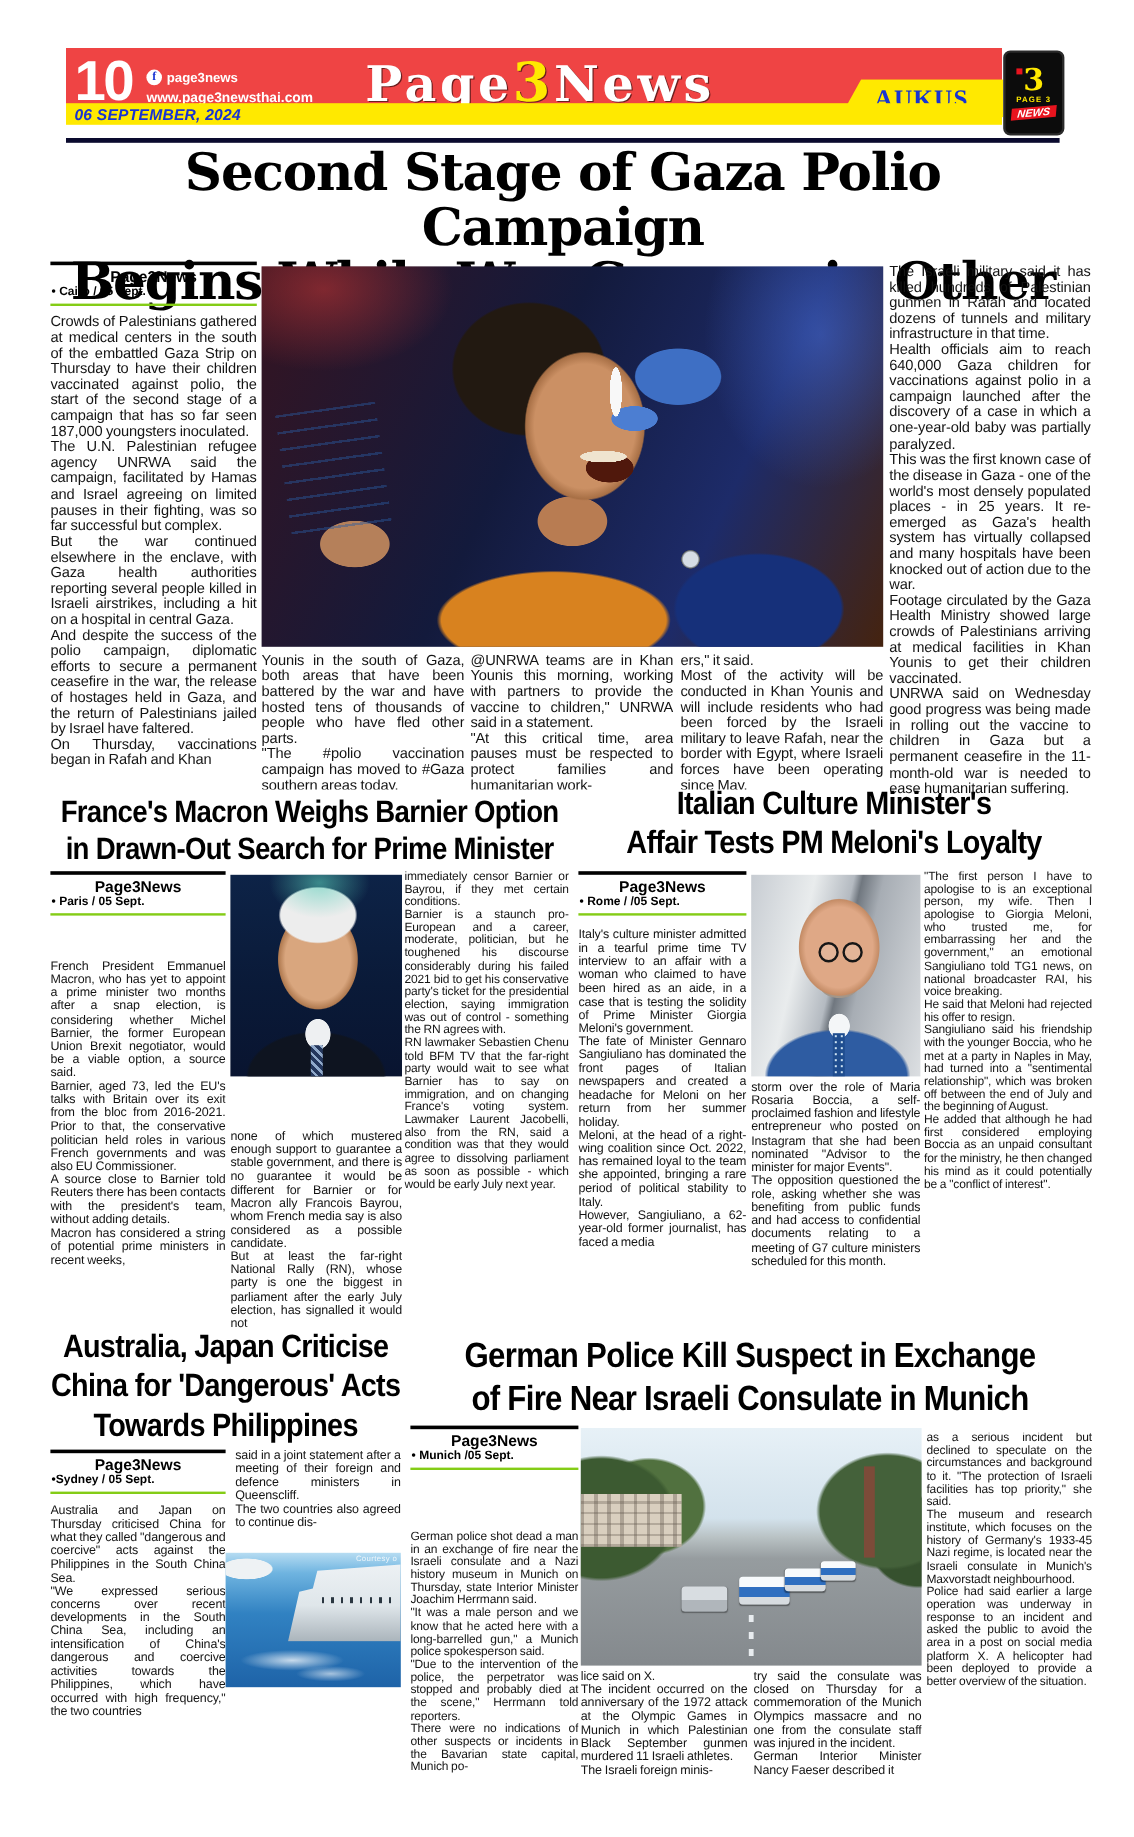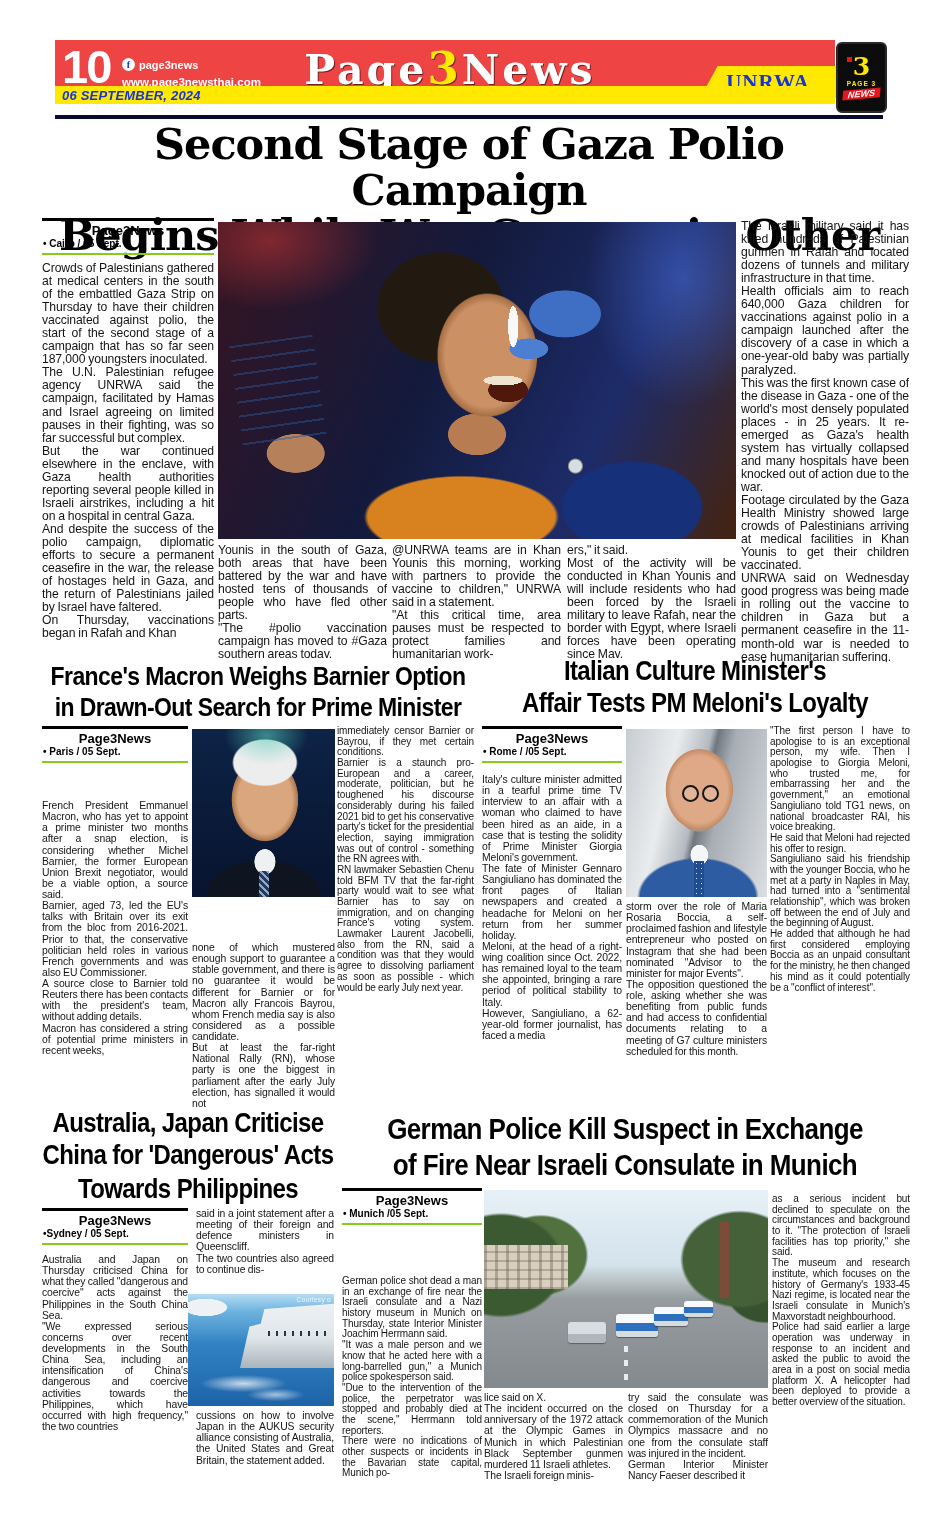--- a/index.html
+++ b/index.html
@@ -117,21 +117,21 @@
     <div class="abs fbrow" style="left:67px;top:18px;">
       <span class="fbic">f</span>
       <span>page3news</span>
     </div>
     <div class="abs site" style="left:67px;top:36px;">www.page3newsthai.com</div>
     <div class="abs masthead" style="left:180px;top:6px;width:430px;">
       <span>Page</span><span class="num3">3</span><span>News</span>
     </div>
   </div>
   <div class="abs world-band" style="left:700px;top:66px;width:136px;height:32px;">
-    <span class="world-txt">UNRWA</span>
+    <span class="world-txt">AUKUS</span>
   </div>
   <div class="abs logo-box" style="left:836px;top:42px;width:47px;height:67px;">
     <span class="logo-3"><i class="logo-dot"></i><span>3</span></span>
     <span class="logo-page">PAGE 3</span>
     <span class="logo-news">NEWS</span>
   </div>
   <div class="abs date-strip" style="left:55px;top:86px;width:780px;height:18px;font-style:italic;">
     <span class="date-txt">06 SEPTEMBER, 2024</span>
   </div>
   <div class="abs hdr-rule" style="left:55px;top:115px;width:828px;height:4px;"></div>
@@ -216,21 +216,20 @@
   <div class="abs bt bt-sm" style="left:196px;top:1208px;width:138px;height:84px;">said in a joint statement after a meeting of their foreign and defence ministers in Queenscliff.
 The two countries also agreed to continue dis-</div>
   <div class="abs bt bt-sm" style="left:42px;top:1254px;width:146px;height:276px;">Australia and Japan on Thursday criticised China for what they called "dangerous and coercive" acts against the Philippines in the South China Sea.
 "We expressed serious concerns over recent developments in the South China Sea, including an intensification of China's dangerous and coercive activities towards the Philippines, which have occurred with high frequency," the two countries</div>
   <div class="abs photo ph-ship" style="left:188px;top:1294px;width:146px;height:112px;">
     <div class="abs hull" style="right:0;top:7px;width:94px;height:67px;">
       <div class="abs hull-win" style="left:28px;top:30px;width:60px;height:5px;"></div>
     </div>
     <div class="abs credit" style="right:3px;top:2px;">Courtesy o</div>
   </div>
-  <div class="abs bt bt-sm" style="left:196px;top:1410px;width:138px;height:120px;">cussions on how to involve Japan in the AUKUS security alliance consisting of Australia, the United States and Great Britain, the statement added.</div>
 
   <div class="abs headline" style="left:340px;top:1112px;width:570px;font-size:26px;">German Police Kill Suspect in Exchange
 of Fire Near Israeli Consulate in Munich</div>
   <div class="abs byl" style="left:342px;top:1188px;width:140px;">
     <div class="b1">Page3News</div>
     <div class="b2">• Munich /05 Sept.</div>
   </div>
   <div class="abs bt bt-sm" style="left:342px;top:1240px;width:140px;height:292px;font-size:10px;margin-top:36px;">German police shot dead a man in an exchange of fire near the Israeli consulate and a Nazi history museum in Munich on Thursday, state Interior Minister Joachim Herrmann said.
 "It was a male person and we know that he acted here with a long-barrelled gun," a Munich police spokesperson said.
 "Due to the intervention of the police, the perpetrator was stopped and probably died at the scene," Herrmann told reporters.

